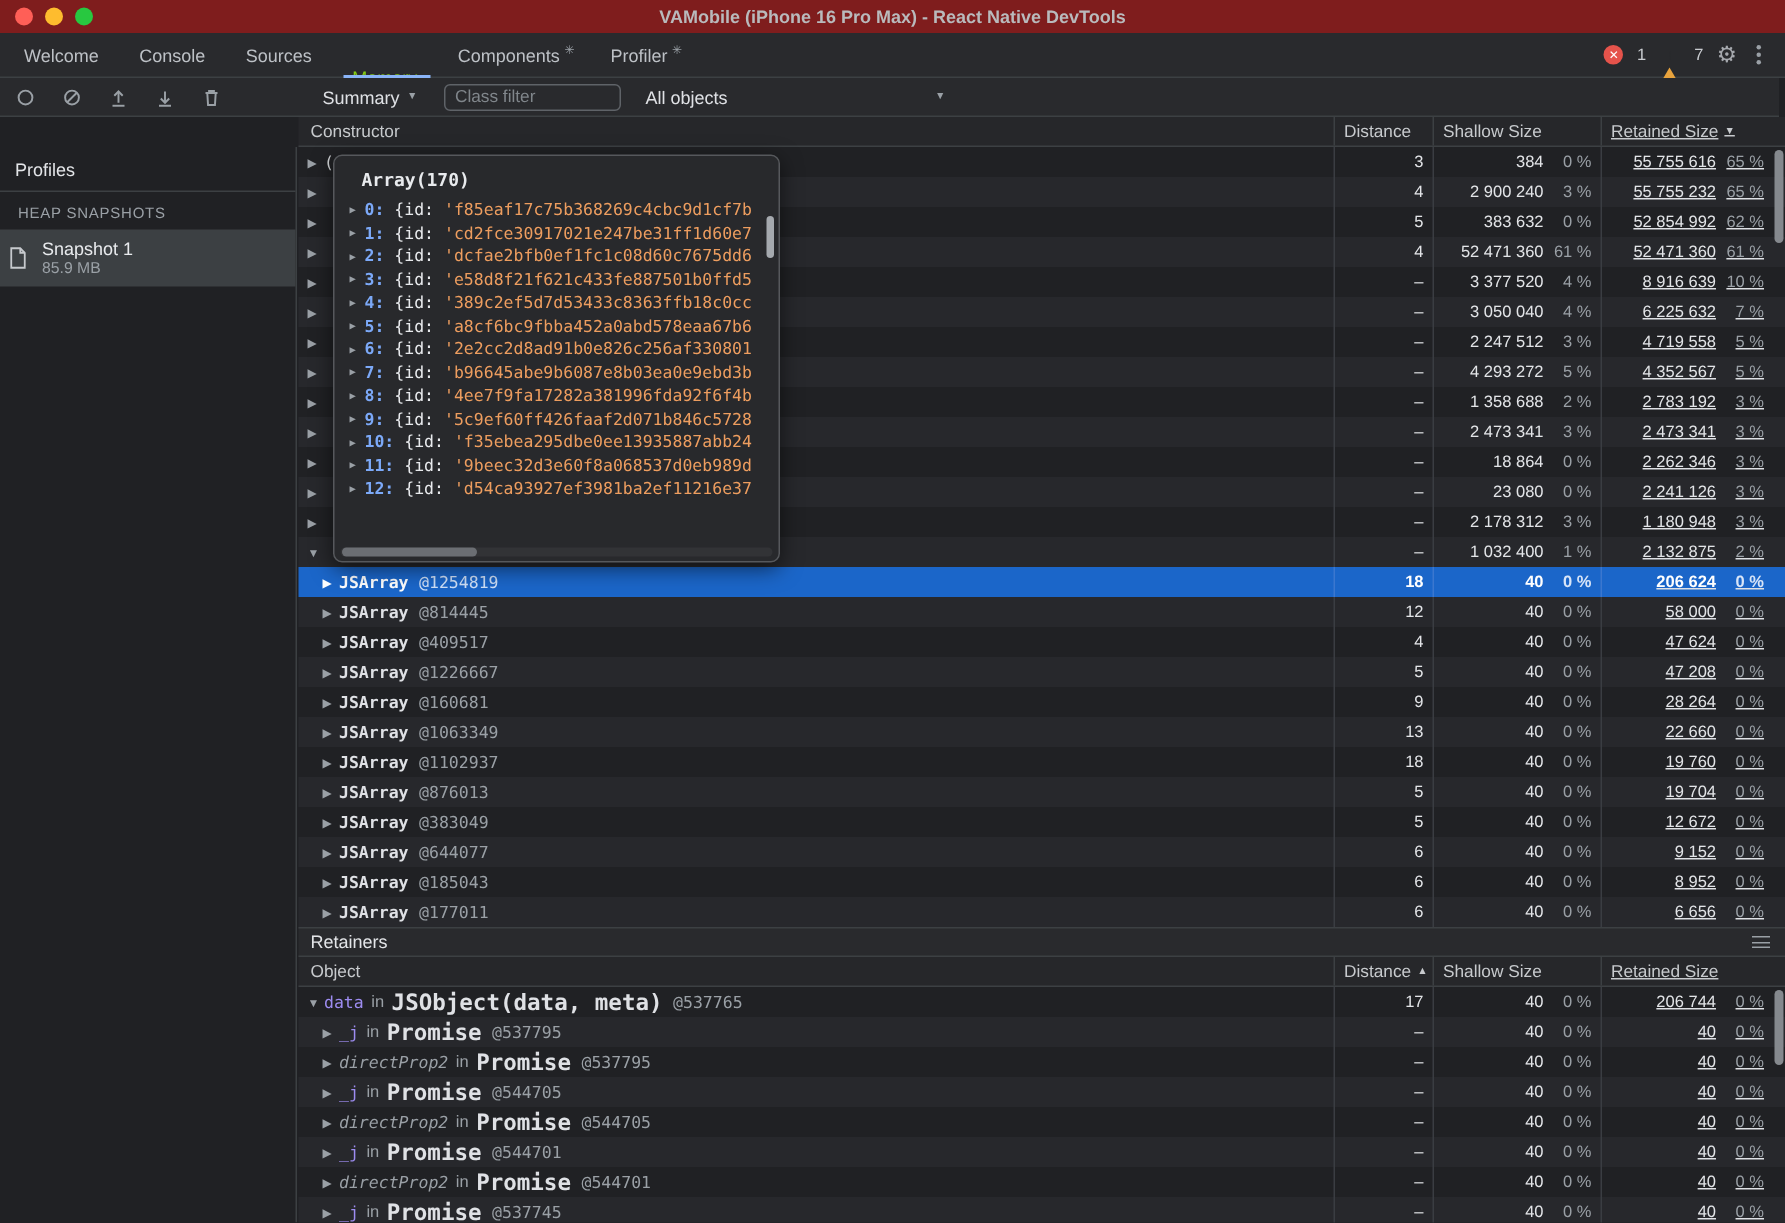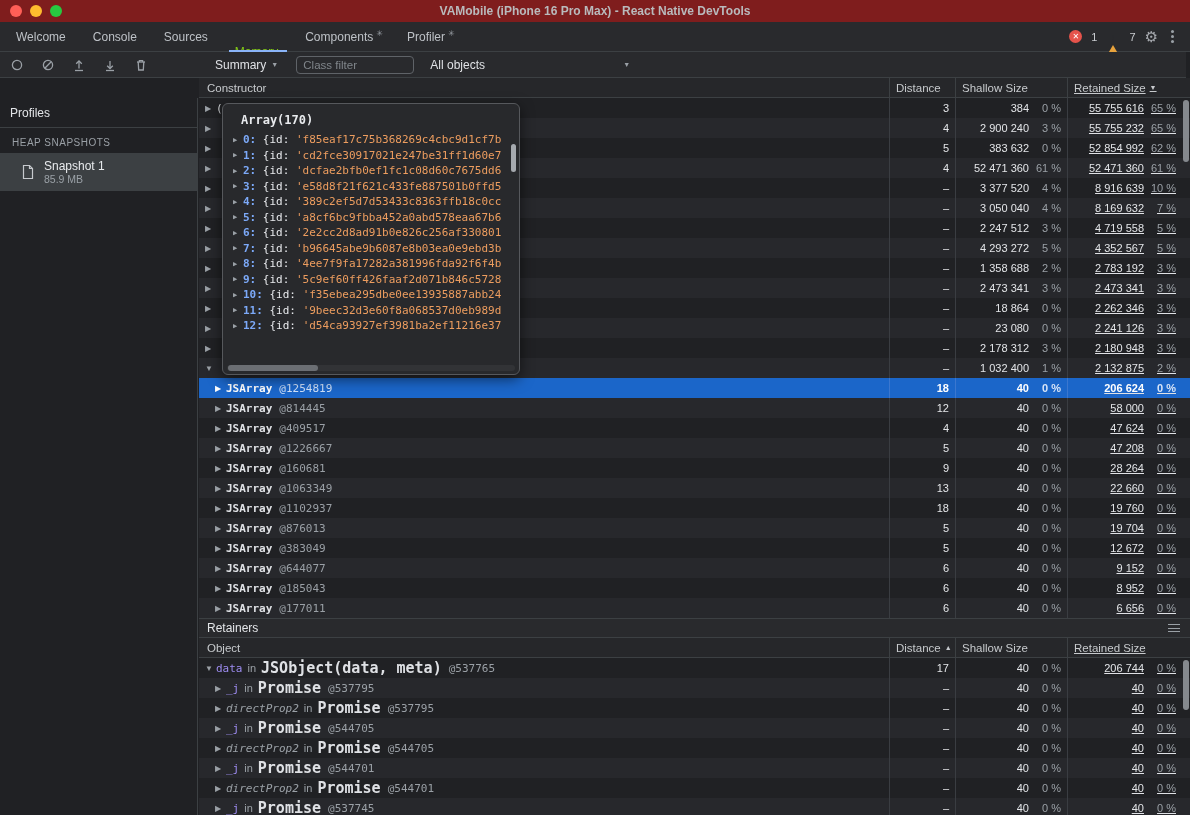--- a/index.html
+++ b/index.html
@@ -51,21 +51,21 @@
     font-family:Liberation Sans, sans-serif; }
   .classfilter::placeholder { color:#80868b; }
   .objsel { margin-left:16px; width:200px; display:flex; align-items:center; justify-content:space-between;
     color:#dfe1e5; }
 
   
   .sidebar { position:absolute; top:78px; left:0; width:198px; bottom:0; background:#202124;
     border-right:1px solid #3c4043;margin-top:20px; }
   .sb-title { padding:8px 10px 7px 10px; color:#e3e5e8; border-bottom:1px solid #3c4043; }
   .sb-section { padding:9px 12px 5px 12px; color:#9aa0a6; font-size:10px; letter-spacing:.5px; }
-  .snapshot { height:38px; background:#3c4043; display:flex; align-items:center; padding-left:20px; gap:8px; }
+  .snapshot { height:38px; background:#3c4043; display:flex; align-items:center; padding-left:4px; gap:8px; }
   .snapshot svg { stroke:#c6c9cd; fill:none; stroke-width:1.2; }
   .snap-name { color:#e8eaed; font-size:12px; line-height:14px; }
   .snap-size { color:#9aa0a6; font-size:10.5px; line-height:12px; }
 
   
   .main { position:absolute; top:78px; left:199px; right:0; bottom:0; background:#202124; }
   .gridheader { height:20px; display:flex; align-items:center; background:#26272a;
     border-bottom:1px solid #3c4043; font-size:11.5px; color:#c7cacd; }
   .gh-label { flex:1; padding-left:8px; }
   .gh-col { height:100%; display:flex; align-items:center; justify-content:flex-start;
@@ -376,21 +376,21 @@
           <span class="rcount"></span>
         </div>
         <div class="cell w-dist">
           <span class="num">–</span>
         </div>
         <div class="cell w-shallow">
           <span class="num">3 050 040</span>
           <span class="pct">4 %</span>
         </div>
         <div class="cell w-retained">
-          <span class="num">8 169 632</span>
+          <span class="num">6 225 632</span>
           <span class="pct">7 %</span>
         </div>
         <div class="rowpad"></div>
       </div>
 
       <div class="row">
         <div class="rowlabel">
           <span class="arrow">▶</span>
           <span class="rname"></span>
           <span class="oid"></span>
@@ -523,21 +523,21 @@
           <span class="rcount"></span>
         </div>
         <div class="cell w-dist">
           <span class="num">–</span>
         </div>
         <div class="cell w-shallow">
           <span class="num">2 178 312</span>
           <span class="pct">3 %</span>
         </div>
         <div class="cell w-retained">
-          <span class="num">2 180 948</span>
+          <span class="num">1 180 948</span>
           <span class="pct">3 %</span>
         </div>
         <div class="rowpad"></div>
       </div>
 
       <div class="row">
         <div class="rowlabel">
           <span class="arrow">▼</span>
           <span class="rname"></span>
           <span class="oid"></span>

